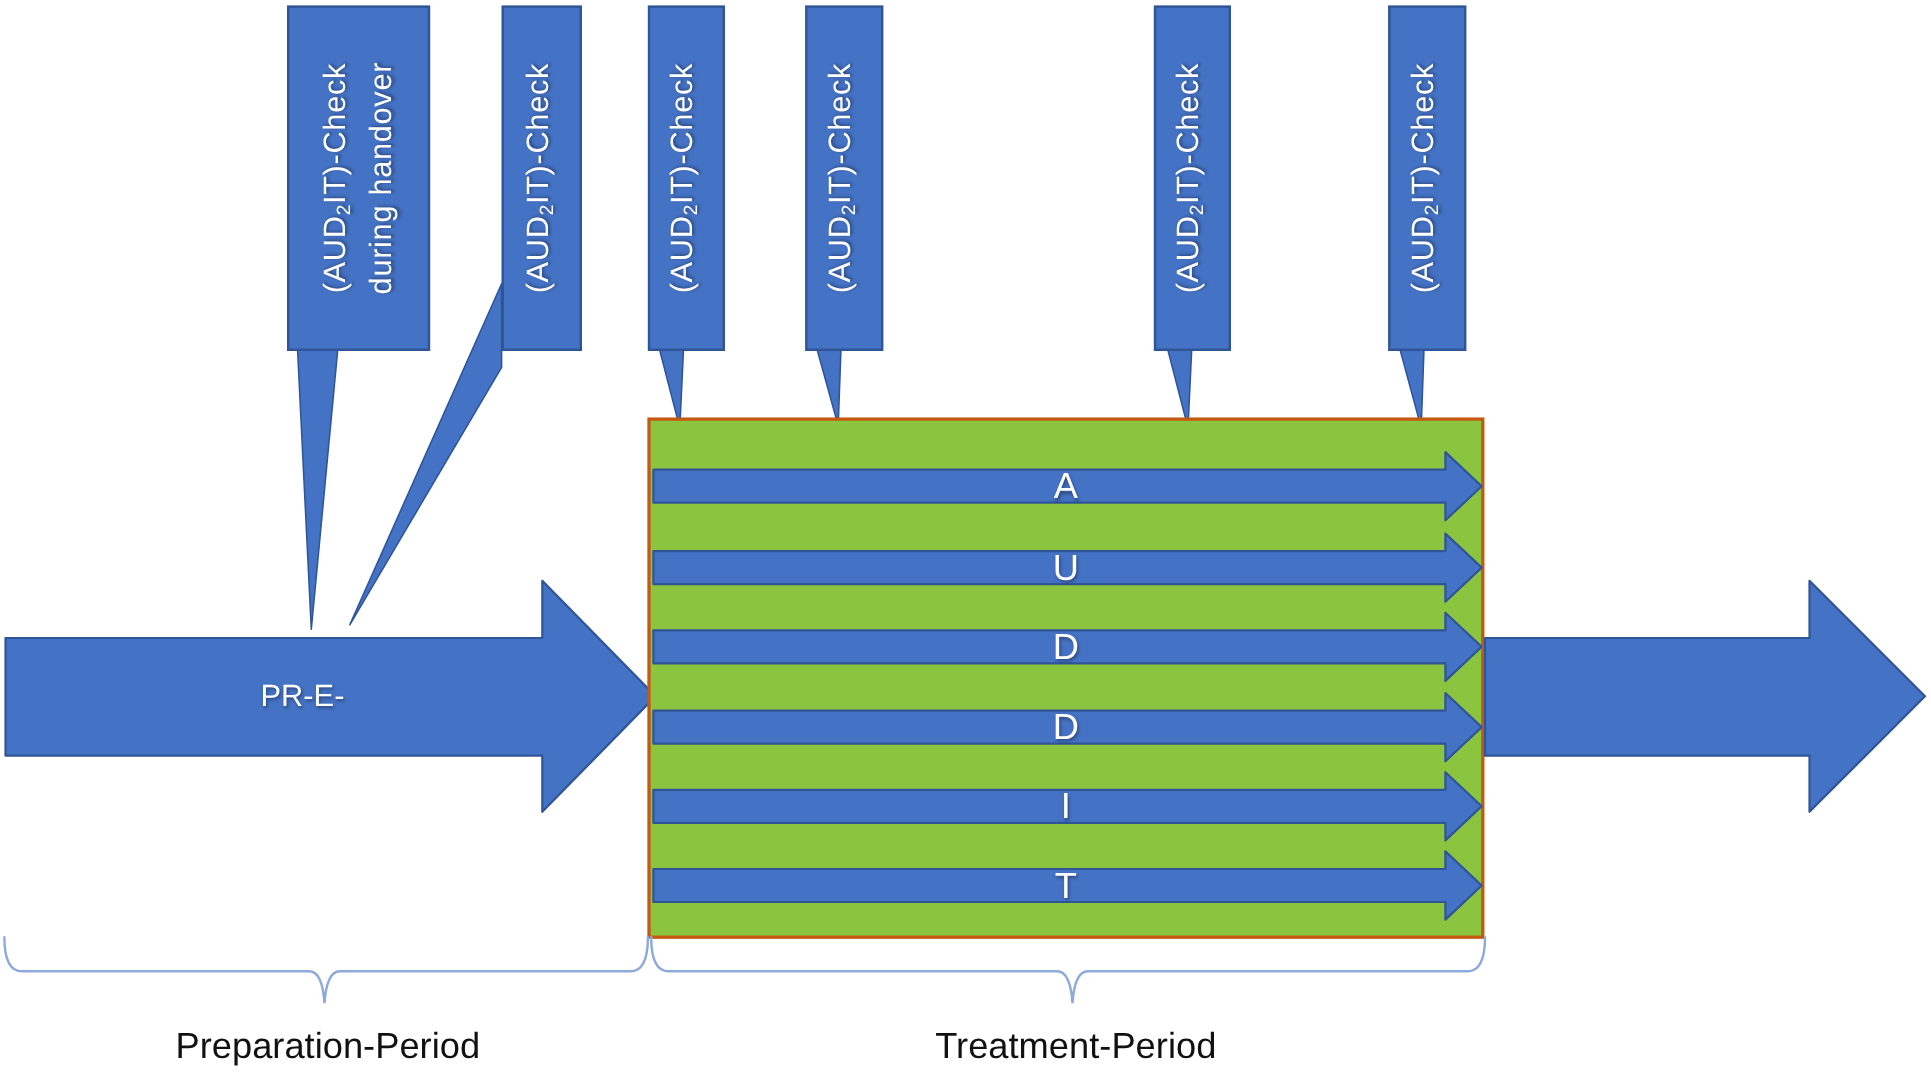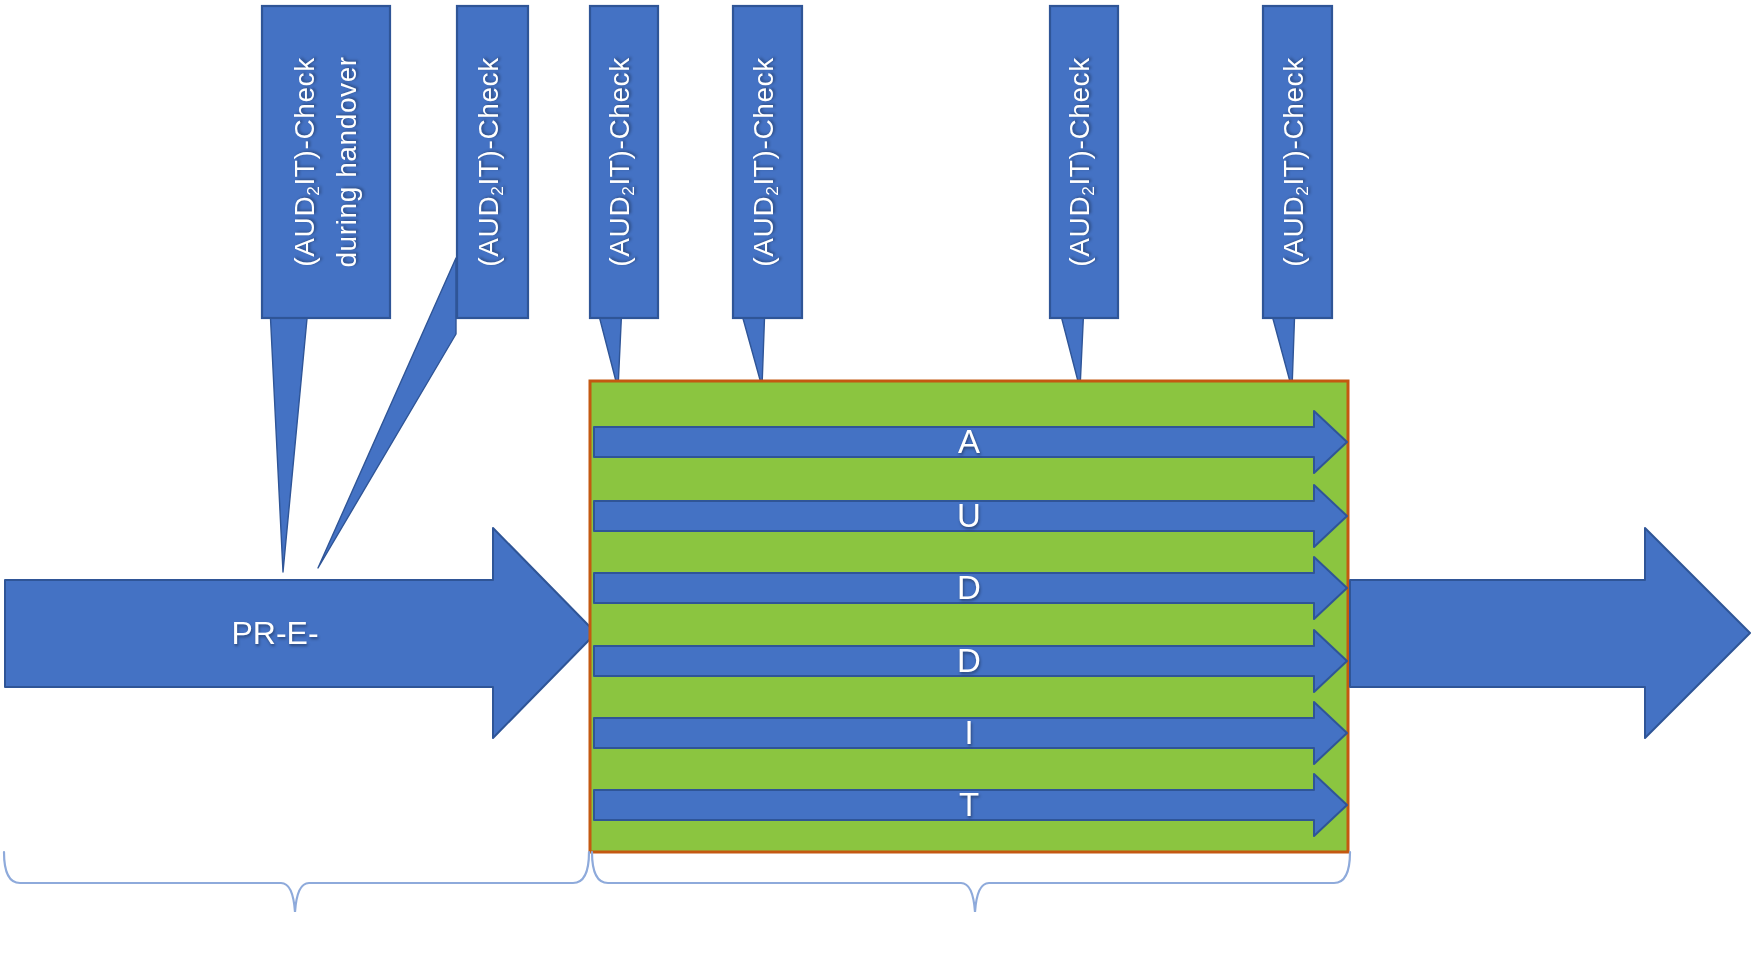--- a/index.html
+++ b/index.html
@@ -39,21 +39,21 @@
     white-space:nowrap;text-align:center;
     color:#ffffff;font-size:28px;line-height:34px;letter-spacing:.6px;
     text-shadow:1px 2px 3px rgba(0,0,0,.38);
   }
   .sub{font-size:.62em;vertical-align:-0.28em;}
 
   .row-label{
     position:absolute;left:590px;width:758px;height:34px;
     line-height:34px;text-align:center;font-size:33px;
   }
-  .flow-label{height:44px;line-height:44px;text-align:center;font-size:32px;}
+  .flow-label{height:44px;line-height:44px;text-align:center;font-size:28px;}
   .period-label{
     position:absolute;width:520px;text-align:center;
     color:var(--ink);font-size:33px;font-weight:400;
   }
 </style>
 </head>
 <body>
 
 <div class="canvas">
 
@@ -121,14 +121,16 @@
 
   <div class="txt flow-label" style="left:5px;top:611px;width:540px">PR-E-</div>
 
   <div class="txt row-label" style="top:425px">A</div>
   <div class="txt row-label" style="top:499px">U</div>
   <div class="txt row-label" style="top:571px">D</div>
   <div class="txt row-label" style="top:644px">D</div>
   <div class="txt row-label" style="top:716px">I</div>
   <div class="txt row-label" style="top:788px">T</div>
 
+  <div class="period-label" style="left:38px;top:932px">Preparation-Period</div>
+  <div class="period-label" style="left:718px;top:932px">Treatment-Period</div>
 
 </div>
 
 </body></html>

